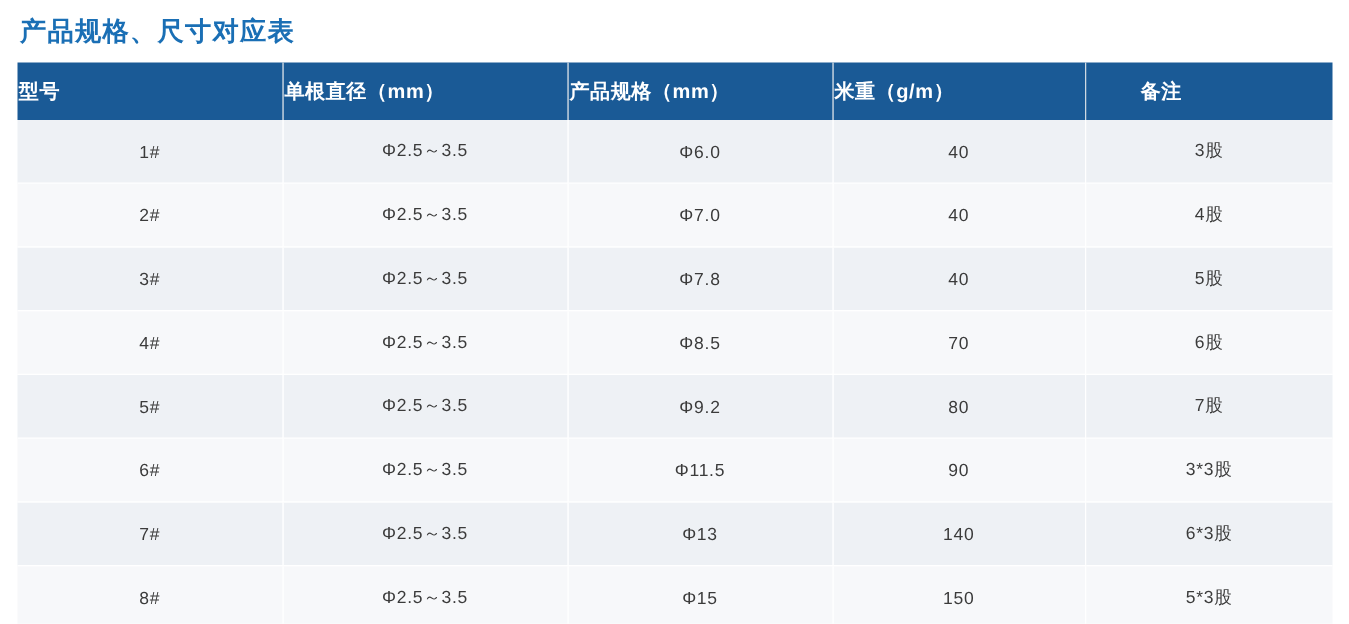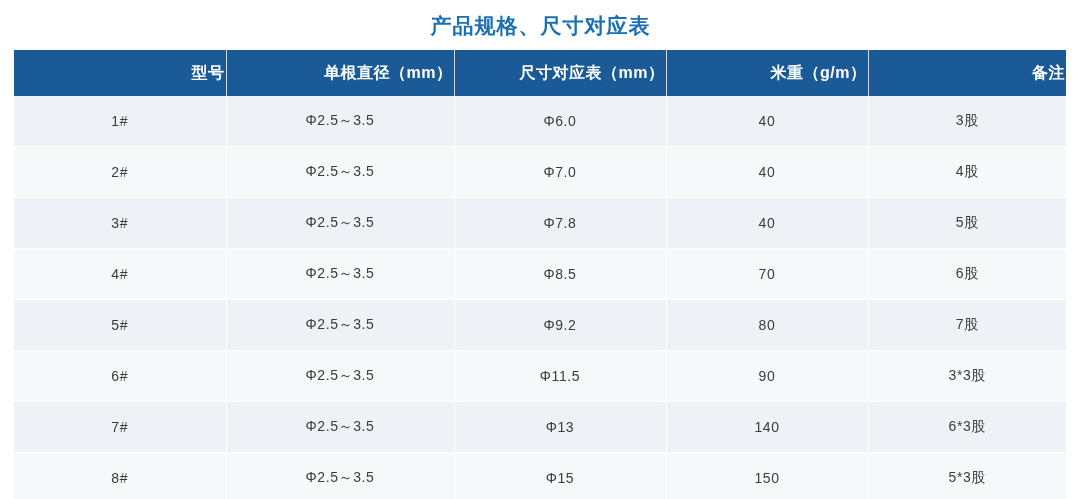--- a/index.html
+++ b/index.html
@@ -21,34 +21,33 @@
     box-sizing: border-box;
     padding: 12px 14px 0 14px;
   }
   .title {
     color: #1a6fb5;
     font-size: 21px;
     font-weight: bold;
     letter-spacing: 1px;
     line-height: 28px;
     margin: 0 0 10px 2px;
-    text-align: center;
   }
   table.spec-table {
     border-collapse: collapse;
     width: 1052px;
     table-layout: fixed;
   }
   table.spec-table thead th {
     background: #1a5a96;
     color: #ffffff;
     font-size: 16px;
     font-weight: bold;
     height: 44px;
-    text-align: right;
+    text-align: left;
     vertical-align: middle;
     border-right: 1px solid #cfd9e2;
     letter-spacing: 0.5px;
   }
   table.spec-table thead th:last-child {
     border-right: none;
     padding-left: 44px;
   }
   table.spec-table tbody td {
     height: 48px;
@@ -89,21 +88,21 @@
       <col class="c0">
       <col class="c1">
       <col class="c2">
       <col class="c3">
       <col class="c4">
     </colgroup>
     <thead>
       <tr>
         <th>型号</th>
         <th>单根直径（mm）</th>
-        <th>尺寸对应表（mm）</th>
+        <th>产品规格（mm）</th>
         <th>米重（g/m）</th>
         <th>备注</th>
       </tr>
     </thead>
     <tbody>
       <tr>
         <td>1#</td>
         <td>Φ2.5～3.5</td>
         <td>Φ6.0</td>
         <td>40</td>

